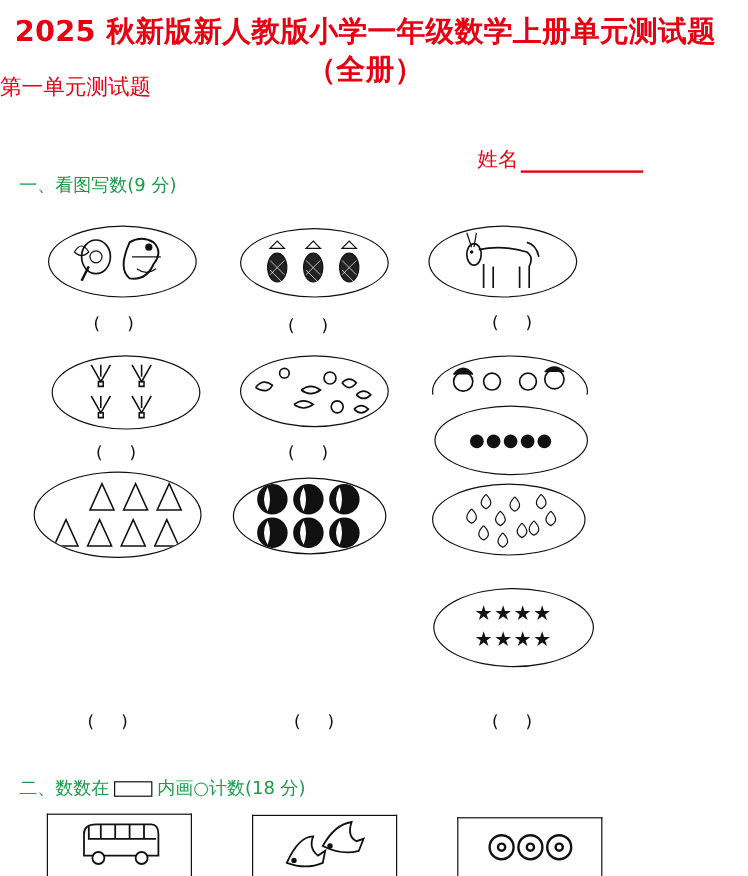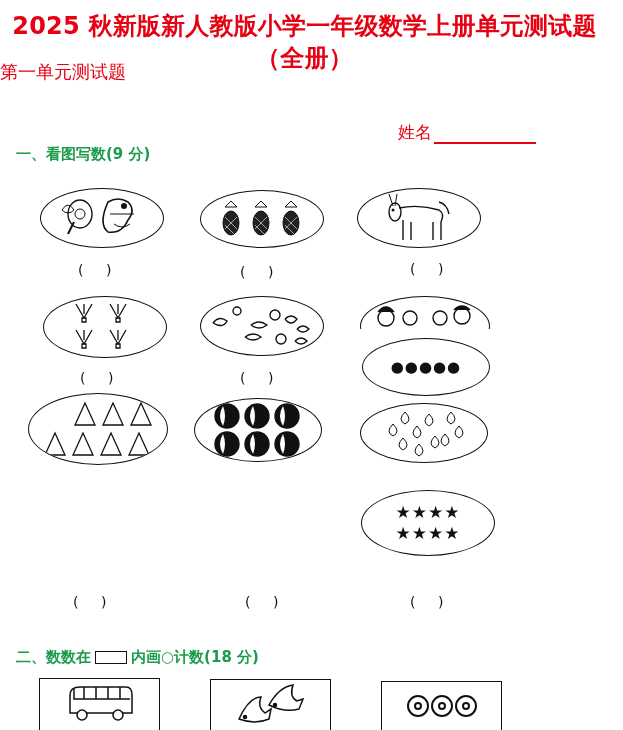--- a/index.html
+++ b/index.html
@@ -3,21 +3,21 @@
 <meta charset="utf-8">
 <style>
   html, body { margin:0; padding:0; background:#ffffff; }
   body { width:623px; height:730px; position:relative; overflow:hidden;
          font-family:"DejaVu Sans", "Liberation Sans", sans-serif; }
   .abs { position:absolute; }
   .title { left:0; width:609px; top:10px; text-align:center; color:#e60012; font-size:24px; letter-spacing:0.2px;font-weight:bold; }
   .subtitle { left:0; width:623px; top:60px; text-align:left; color:#e60012; font-size:18px; }
   .name-line { left:398px; top:105px; color:#e60012; font-size:17px;margin-top:16px; }
   .name-line .blank { display:inline-block; width:102px; border-bottom:2px solid #e60012; height:18px; vertical-align:bottom; margin-left:2px; }
-  .section { color:#1a9c4a; font-size:15px; font-weight:bold; }
+  .section { color:#1a9c4a; font-size:15px; font-weight:normal; }
   .sec1 { left:16px; top:145px; }
   .sec2 { left:16px; top:648px; }
   .sec2 .box { display:inline-block; width:30px; height:11px; border:1.5px solid #111; vertical-align:middle; margin:0 4px; }
   .oval { position:absolute; border:1.6px solid #111; border-radius:50%; box-sizing:border-box;
           display:flex; align-items:center; justify-content:center; flex-wrap:wrap; overflow:hidden; }
   .paren { position:absolute; font-size:14px; color:#111; letter-spacing:0; }
   .paren span { display:inline-block; width:28px; }
   .g { display:inline-block; color:#111; line-height:1; text-align:center; }
   .frame { position:absolute; border:1.6px solid #111; border-bottom:none; box-sizing:border-box;
            display:flex; align-items:center; justify-content:center; }

